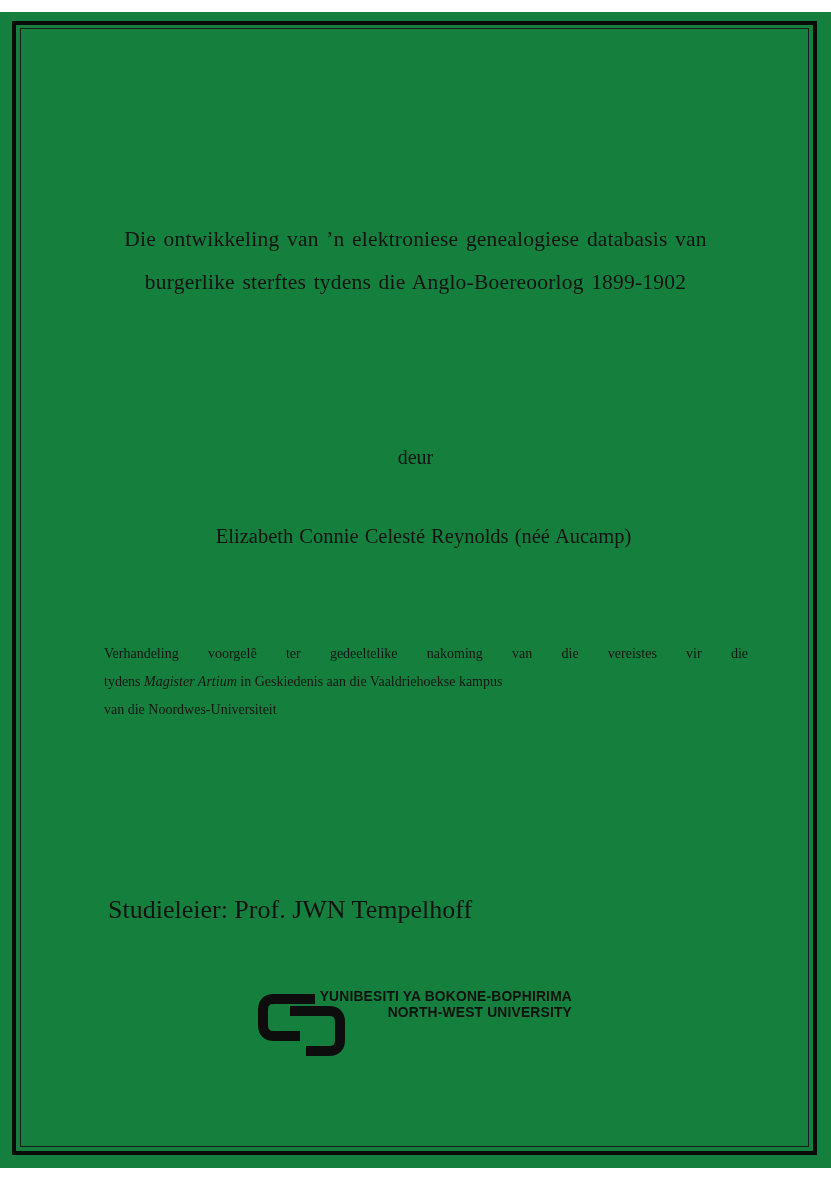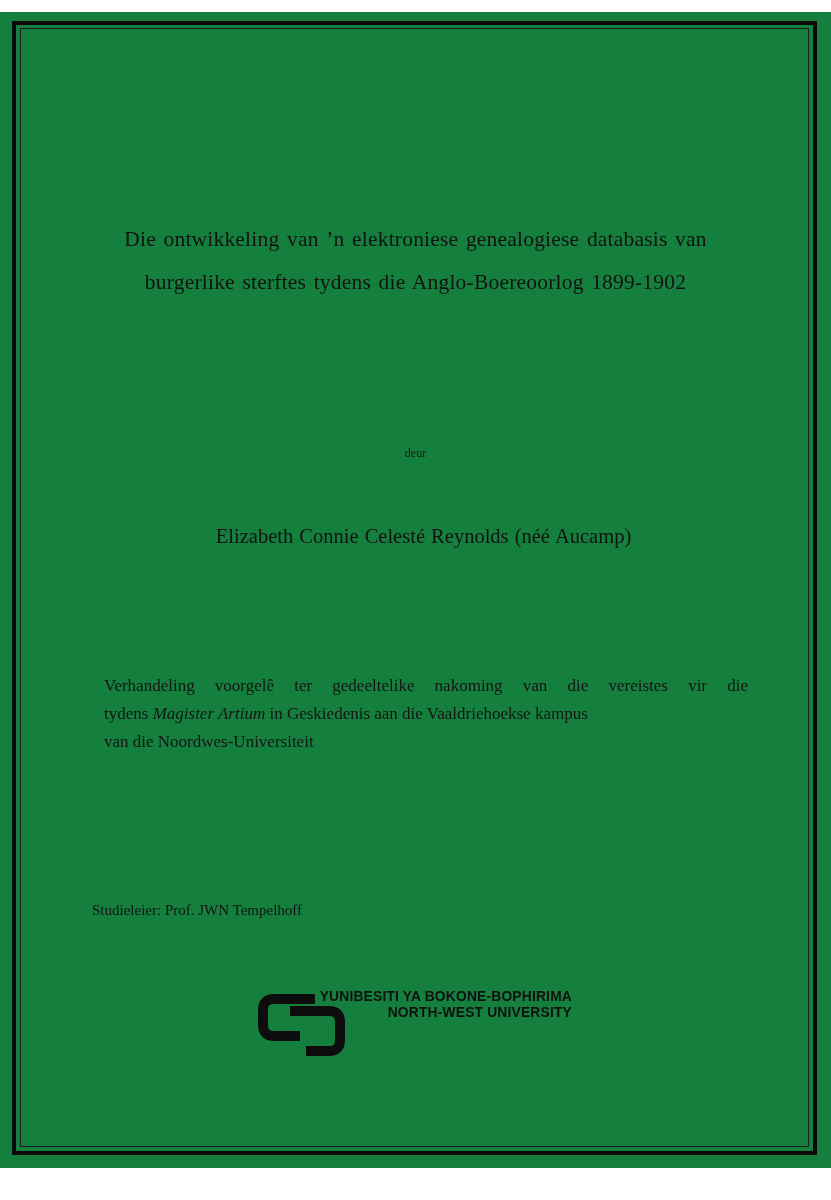--- a/index.html
+++ b/index.html
@@ -36,48 +36,48 @@
     line-height: 43px;
     word-spacing: 2px;
     letter-spacing: 0.2px;
     color: #121212;
   }
   .title-line { display: block; }
   .byword {
     position: absolute;
     left: 0; right: 0; top: 434px;
     text-align: center;
-    font-size: 12px;
+    font-size: 20px;
     color: #141414;
   }
   .author {
     position: absolute;
     left: 16px; right: 0; top: 513px;
     text-align: center;
     font-size: 20.5px;
     word-spacing: 1px;
     color: #121212;
   }
   .statement {
     position: absolute;
-    left: 104px; top: 660px;
+    left: 104px; top: 628px;
     width: 644px;
-    font-size: 17px;
+    font-size: 14px;
     line-height: 28.2px;
     color: #141414;
   }
   .statement .just {
     text-align: justify;
     text-align-last: justify;
   }
   .statement i { font-style: italic; }
   .supervisor-block {
     position: absolute;
-    left: 92px; top: 884px;
-    font-size: 15px;
+    left: 108px; top: 884px;
+    font-size: 26px;
     line-height: 28.5px;
     color: #121212;
   }
   .logo-mark {
     position: absolute;
     left: 257px; top: 982px;
     width: 93px; height: 65px;
   }
   .logo-text {
     position: absolute;

